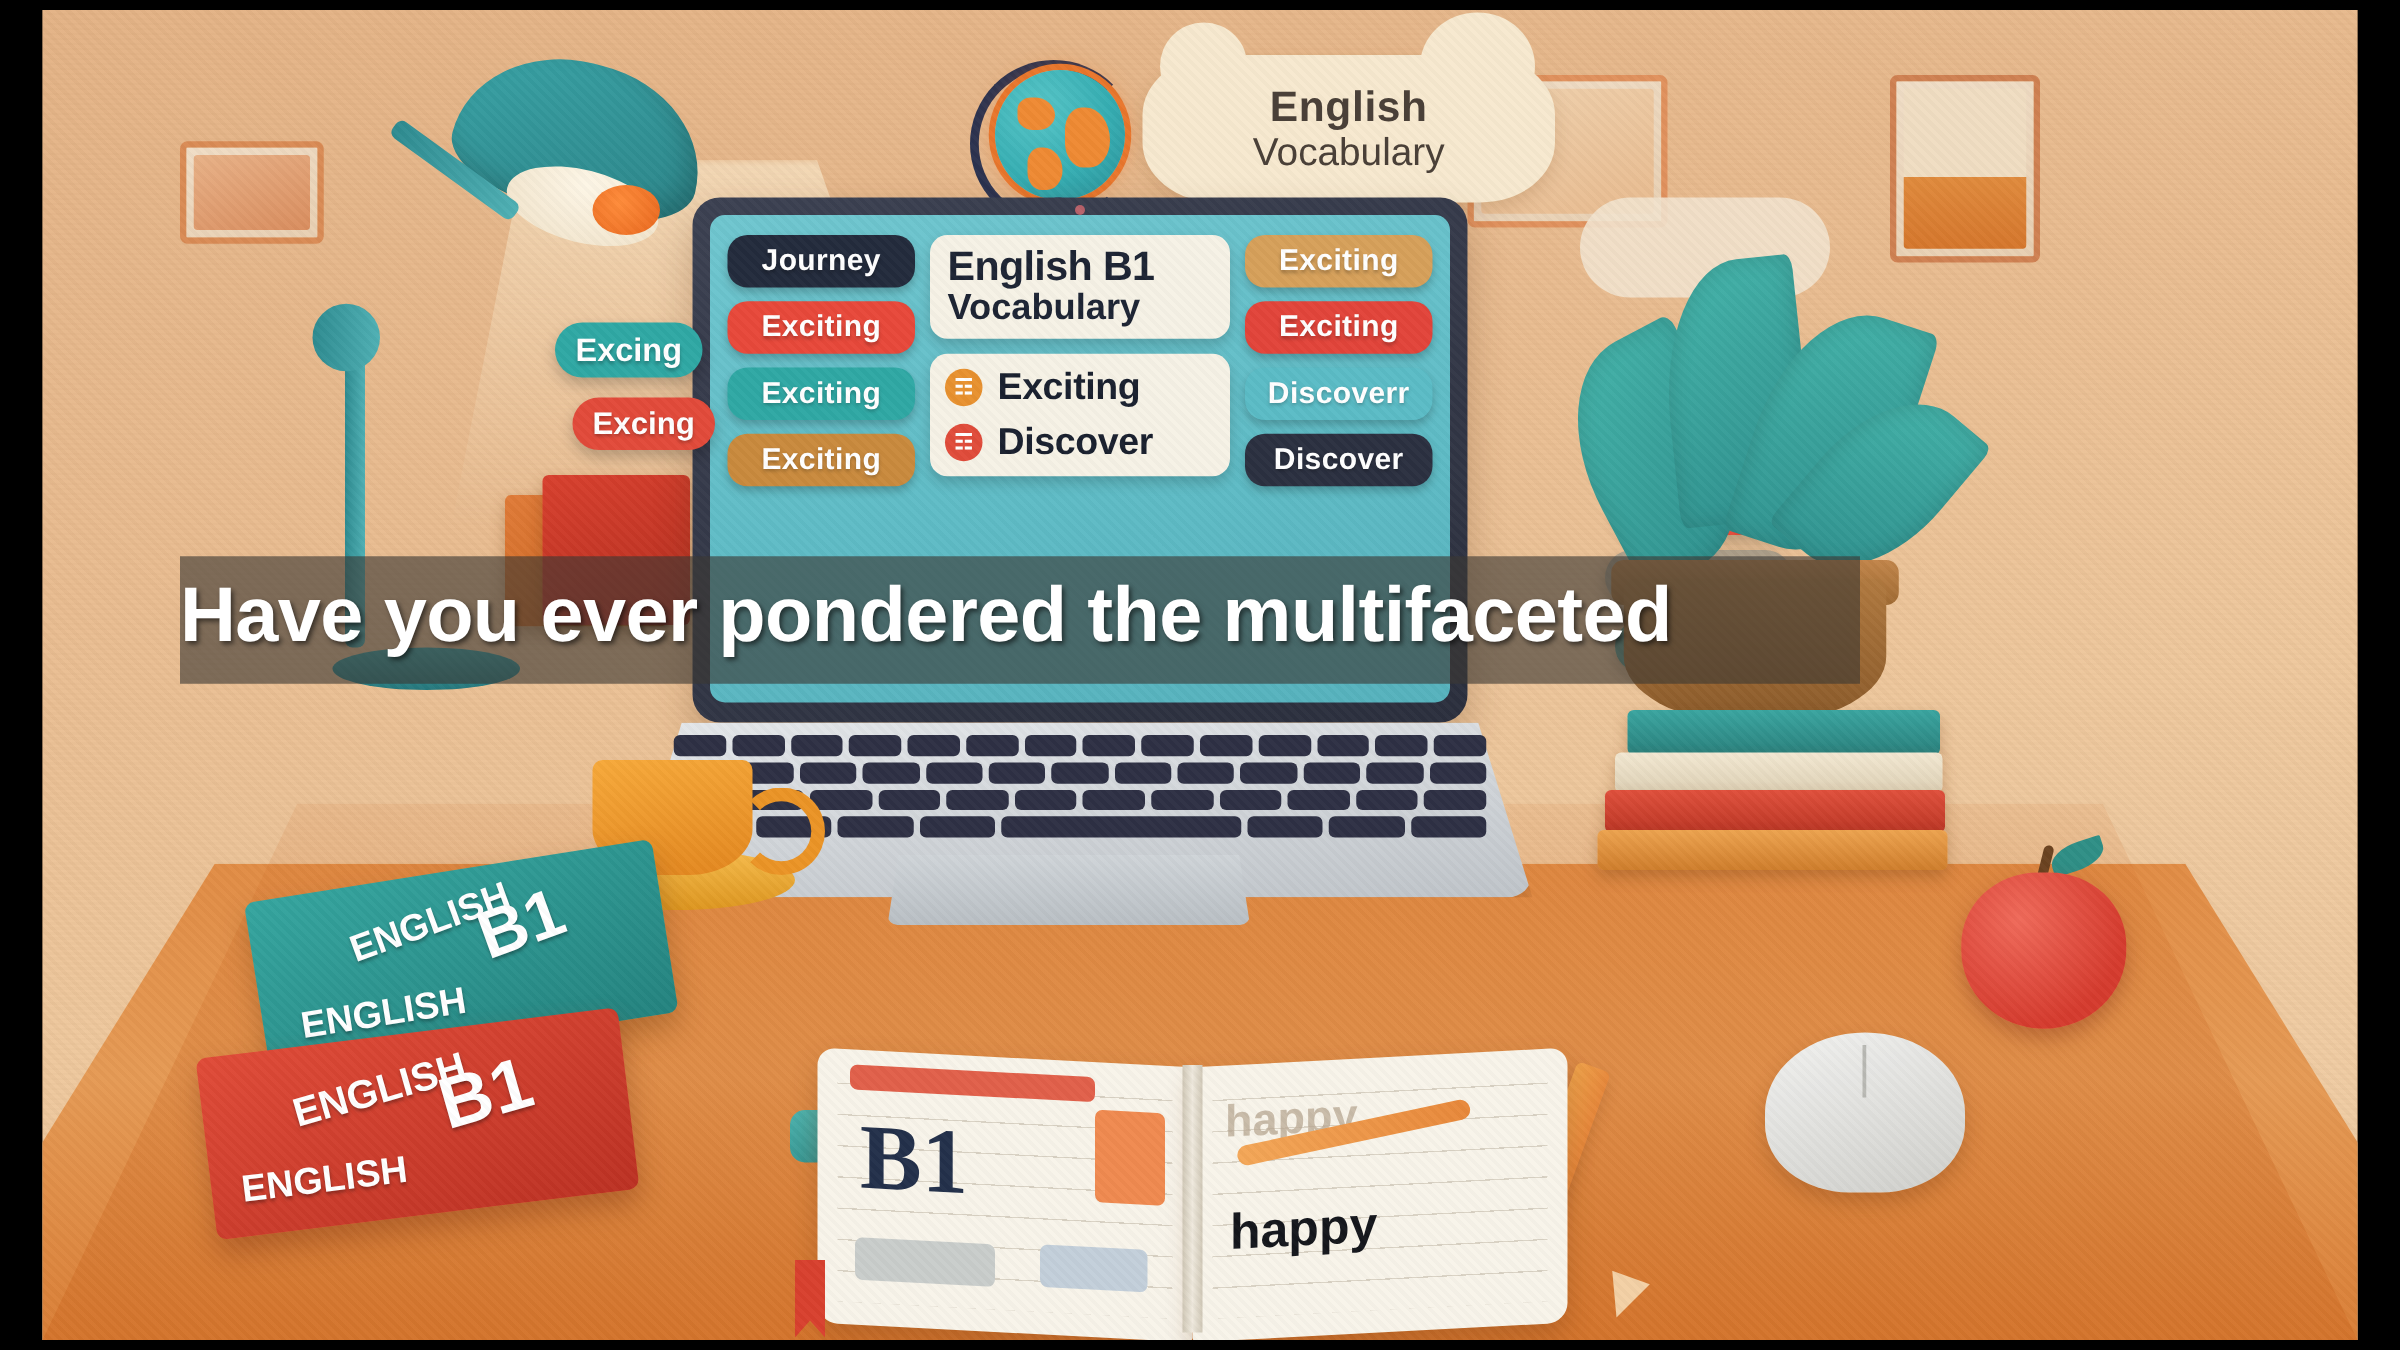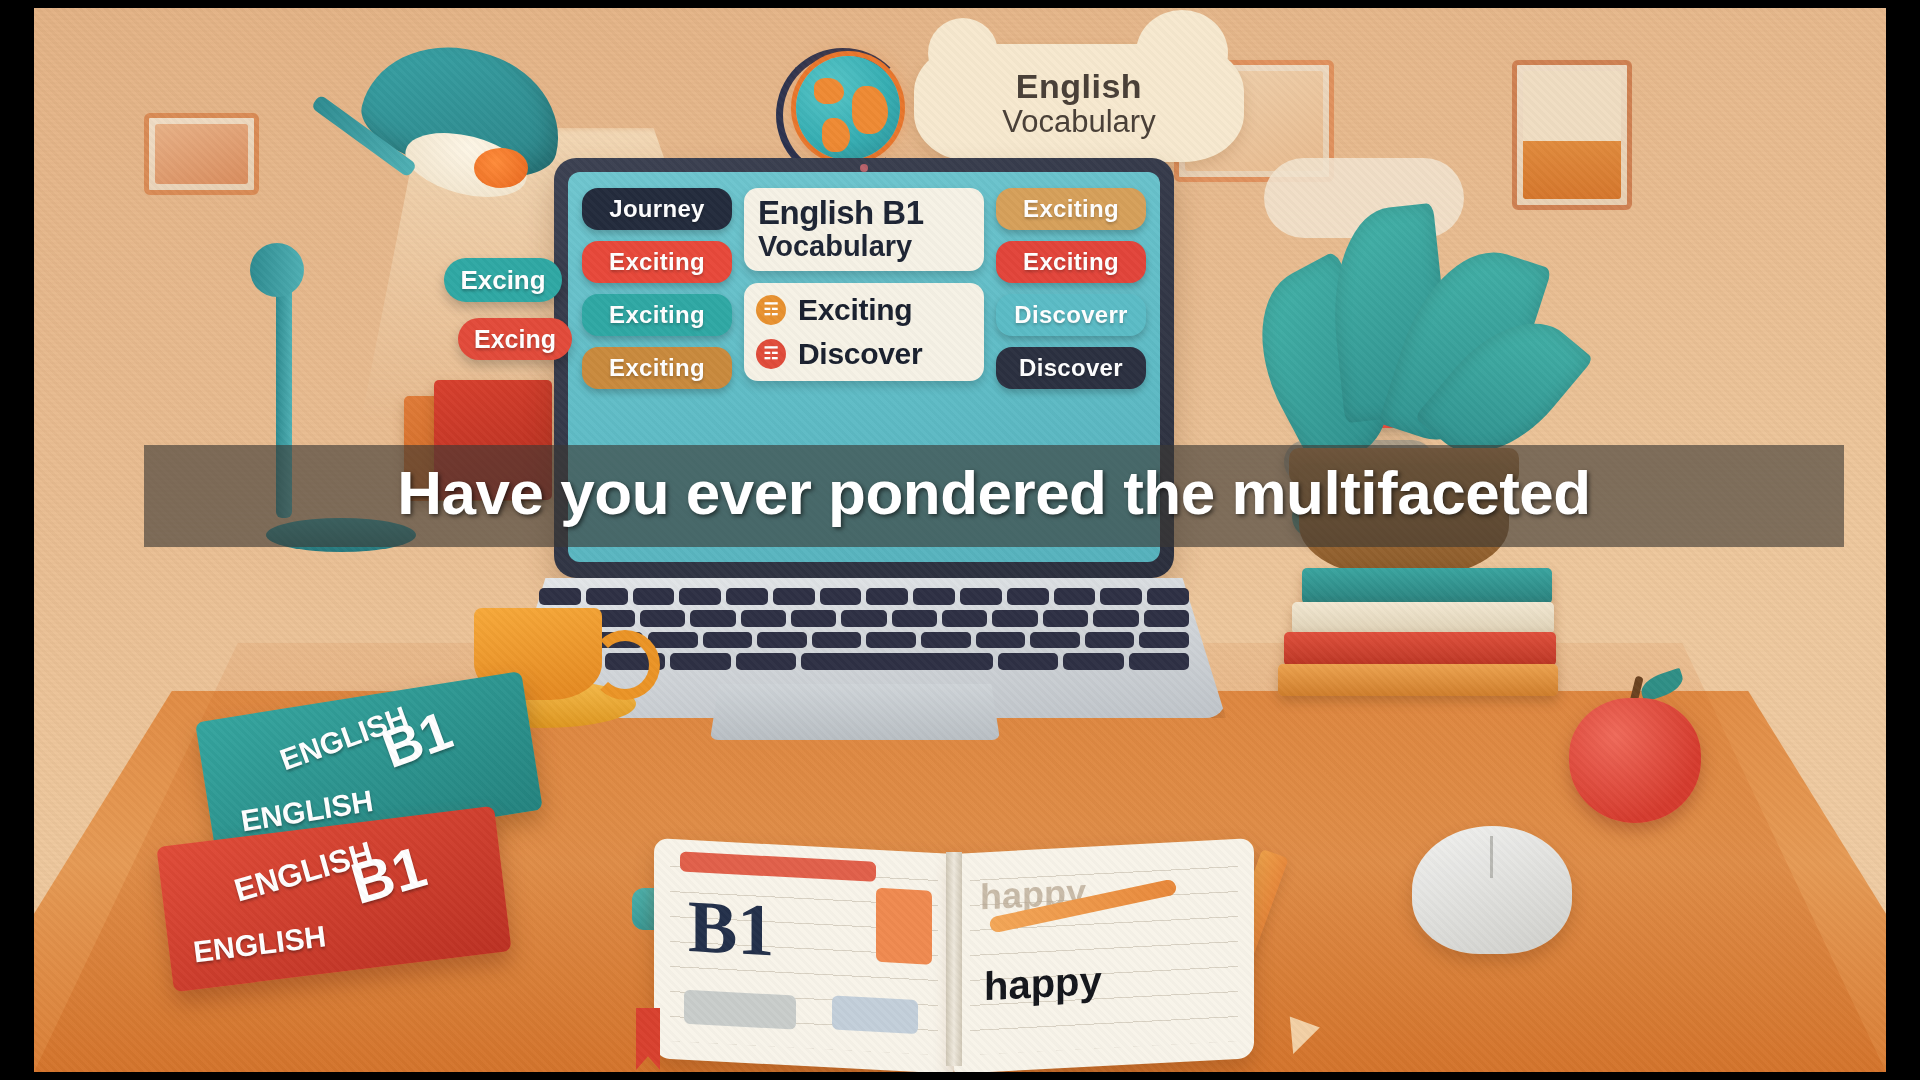--- a/index.html
+++ b/index.html
@@ -161,22 +161,22 @@
   .nb-tag{position:absolute;border-radius:6px;}
   .nb-happy{position:absolute;left:406px;top:124px;font-size:40px;font-weight:700;color:#14161c;}
   .nb-happy-faint{position:absolute;left:398px;top:36px;font-size:36px;font-weight:700;
         color:#b9a893;opacity:.75;}
   .nb-bind{position:absolute;left:292px;top:6px;width:16px;height:214px;
         background:linear-gradient(90deg,#cfc7b6,#efe9dd,#cfc7b6);}
   .bookmark{position:absolute;left:602px;top:1000px;width:24px;height:62px;background:#d8402e;
         clip-path:polygon(0 0,100% 0,100% 100%,50% 78%,0 100%);}
 
   
-  #subtitle{position:absolute;left:110px;top:437px;width:1700px;padding:10px 0 16px;
-        background:rgba(60,57,52,.62);text-align:center;}
+  #subtitle{position:absolute;left:110px;top:437px;width:1344px;padding:10px 0 16px;
+        background:rgba(60,57,52,.62);text-align:left;}
   #subtitle .line{color:#fff;font-size:62px;font-weight:700;line-height:1.22;
         letter-spacing:-.5px;text-shadow:2px 2px 4px rgba(0,0,0,.55);white-space:nowrap;}
 </style>
 </head>
 <body>
 
 <div id="stage">
   <div id="video">
 
     <div class="wall"></div>

